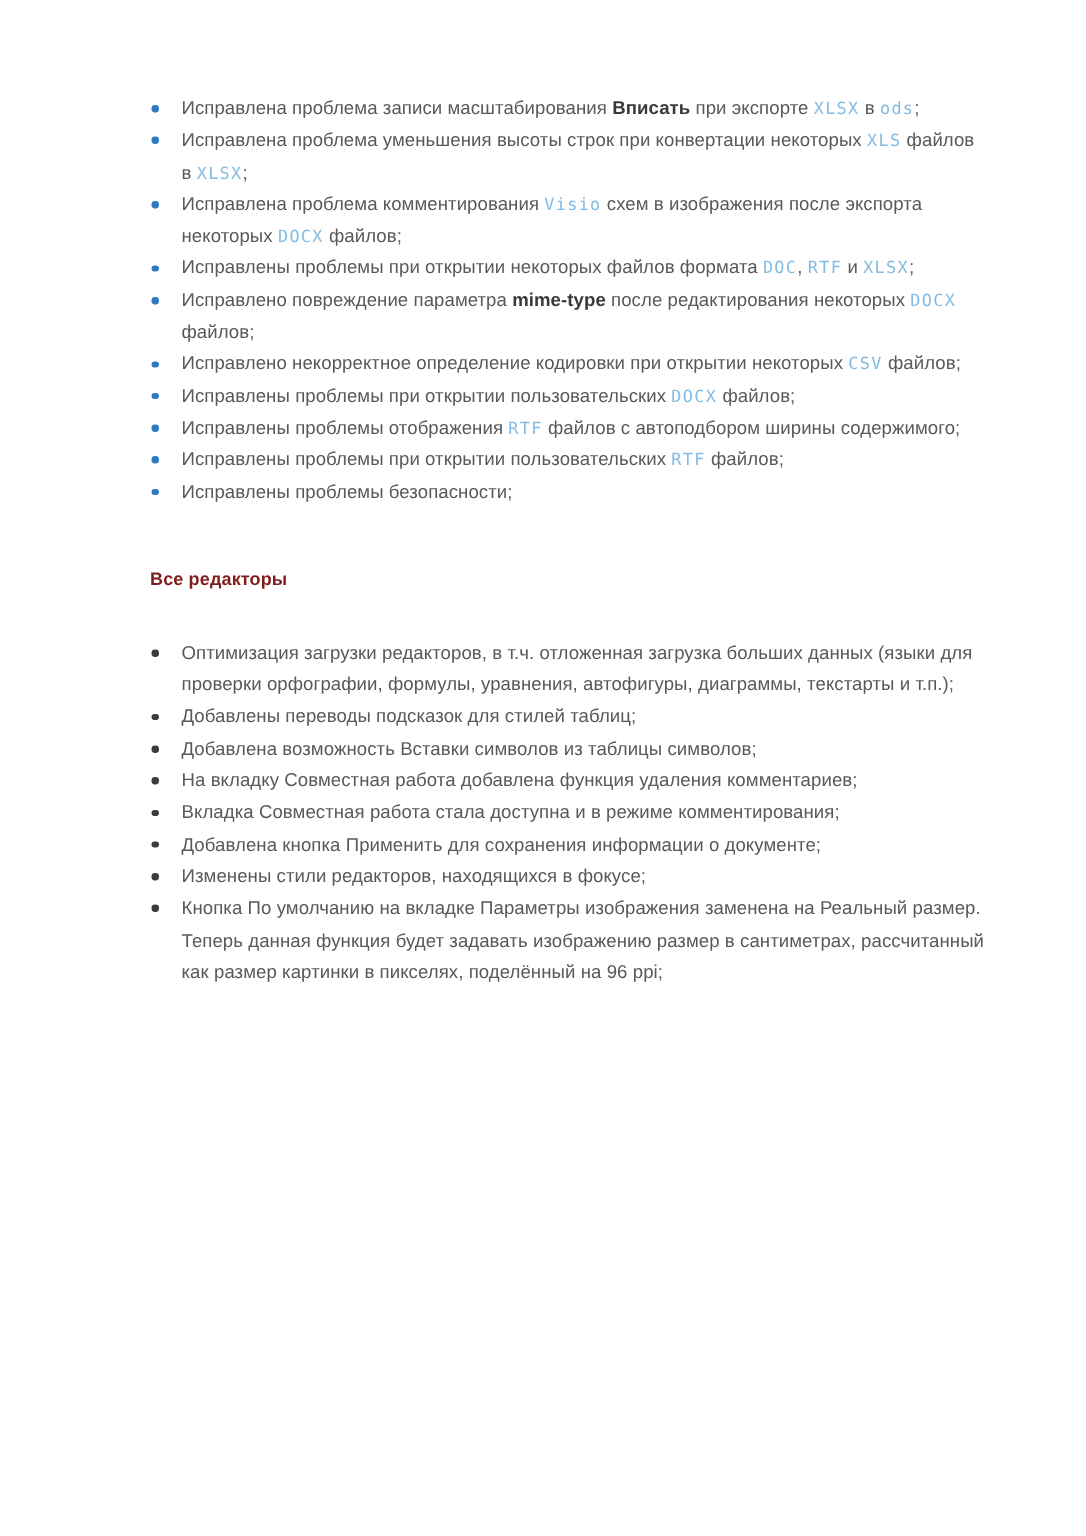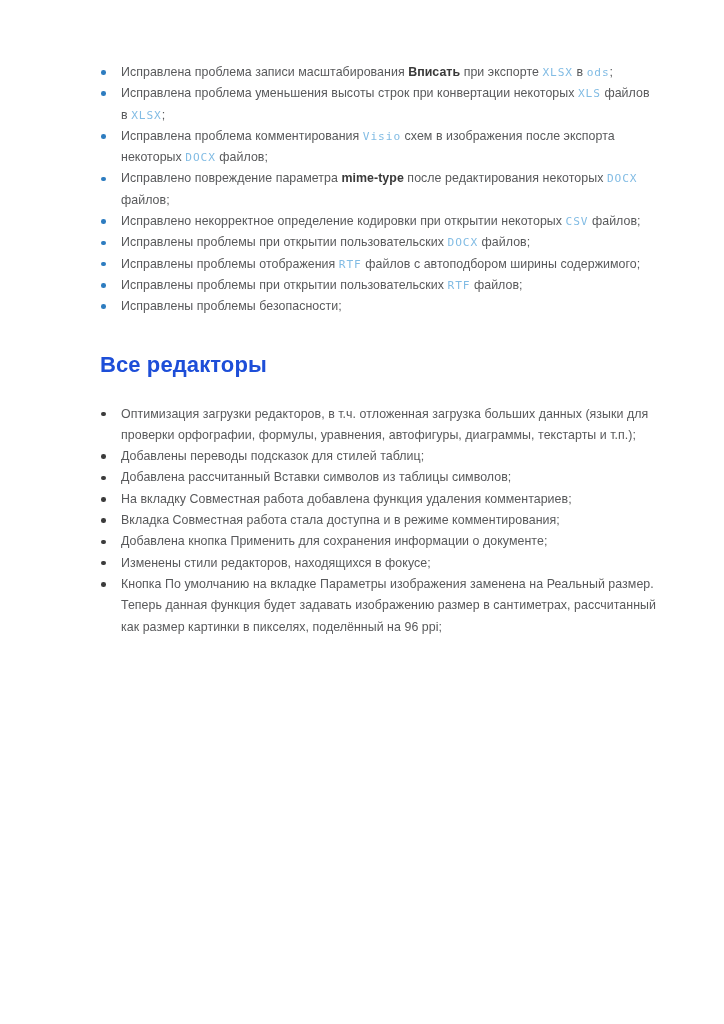--- a/index.html
+++ b/index.html
@@ -20,23 +20,23 @@
   .page {
     position: relative;
     width: 724px;
     height: 1024px;
     box-sizing: border-box;
     padding: 62px 68px 0 100px;
   }
 
   
   .section-heading {
-    font-size: 22px;
+    font-size: 12px;
     font-weight: bold;
-    color: #1d4ed8;
+    color: #7f1d1d;
     letter-spacing: 0.1px;
     margin: 0;
     padding: 0;
     line-height: 22px;
   }
 
   
   ul.bullets {
     list-style: none;
     margin: 0;
@@ -89,38 +89,39 @@
 </style>
 </head>
 <body>
 
 <div class="page">
 
   <ul class="bullets group-fixes" id="fixes-list">
       <li><span>Исправлена проблема записи масштабирования </span><strong>Вписать</strong><span> при экспорте </span><span class="code">XLSX</span><span> в </span><span class="code">ods</span><span>;</span></li>
       <li><span>Исправлена проблема уменьшения высоты строк при конвертации некоторых </span><span class="code">XLS</span><span> файлов в </span><span class="code">XLSX</span><span>;</span></li>
       <li><span>Исправлена проблема комментирования </span><span class="code">Visio</span><span> схем в изображения после экспорта некоторых </span><span class="code">DOCX</span><span> файлов;</span></li>
+      <li><span>Исправлены проблемы при открытии некоторых файлов формата </span><span class="code">DOC</span><span>, </span><span class="code">RTF</span><span> и </span><span class="code">XLSX</span><span>;</span></li>
       <li><span>Исправлено повреждение параметра </span><strong>mime-type</strong><span> после редактирования некоторых </span><span class="code">DOCX</span><span> файлов;</span></li>
       <li><span>Исправлено некорректное определение кодировки при открытии некоторых </span><span class="code">CSV</span><span> файлов;</span></li>
       <li><span>Исправлены проблемы при открытии пользовательских </span><span class="code">DOCX</span><span> файлов;</span></li>
       <li><span>Исправлены проблемы отображения </span><span class="code">RTF</span><span> файлов с автоподбором ширины содержимого;</span></li>
       <li><span>Исправлены проблемы при открытии пользовательских </span><span class="code">RTF</span><span> файлов;</span></li>
       <li><span>Исправлены проблемы безопасности;</span></li>
     </ul>
 
   <div class="gap-after-fixes"></div>
 
   <h2 class="section-heading">Все редакторы</h2>
 
   <div class="gap-after-heading"></div>
 
   <ul class="bullets group-editors" id="editors-list">
       <li><span>Оптимизация загрузки редакторов, в т.ч. отложенная загрузка больших данных (языки для проверки орфографии, формулы, уравнения, автофигуры, диаграммы, текстарты и т.п.);</span></li>
       <li><span>Добавлены переводы подсказок для стилей таблиц;</span></li>
-      <li><span>Добавлена рассчитанный Вставки символов из таблицы символов;</span></li>
+      <li><span>Добавлена возможность Вставки символов из таблицы символов;</span></li>
       <li><span>На вкладку Совместная работа добавлена функция удаления комментариев;</span></li>
       <li><span>Вкладка Совместная работа стала доступна и в режиме комментирования;</span></li>
       <li><span>Добавлена кнопка Применить для сохранения информации о документе;</span></li>
       <li><span>Изменены стили редакторов, находящихся в фокусе;</span></li>
       <li><span>Кнопка По умолчанию на вкладке Параметры изображения заменена на Реальный размер. Теперь данная функция будет задавать изображению размер в сантиметрах, рассчитанный как размер картинки в пикселях, поделённый на 96 ppi;</span></li>
     </ul>
 
 </div>
 
 </body></html>

